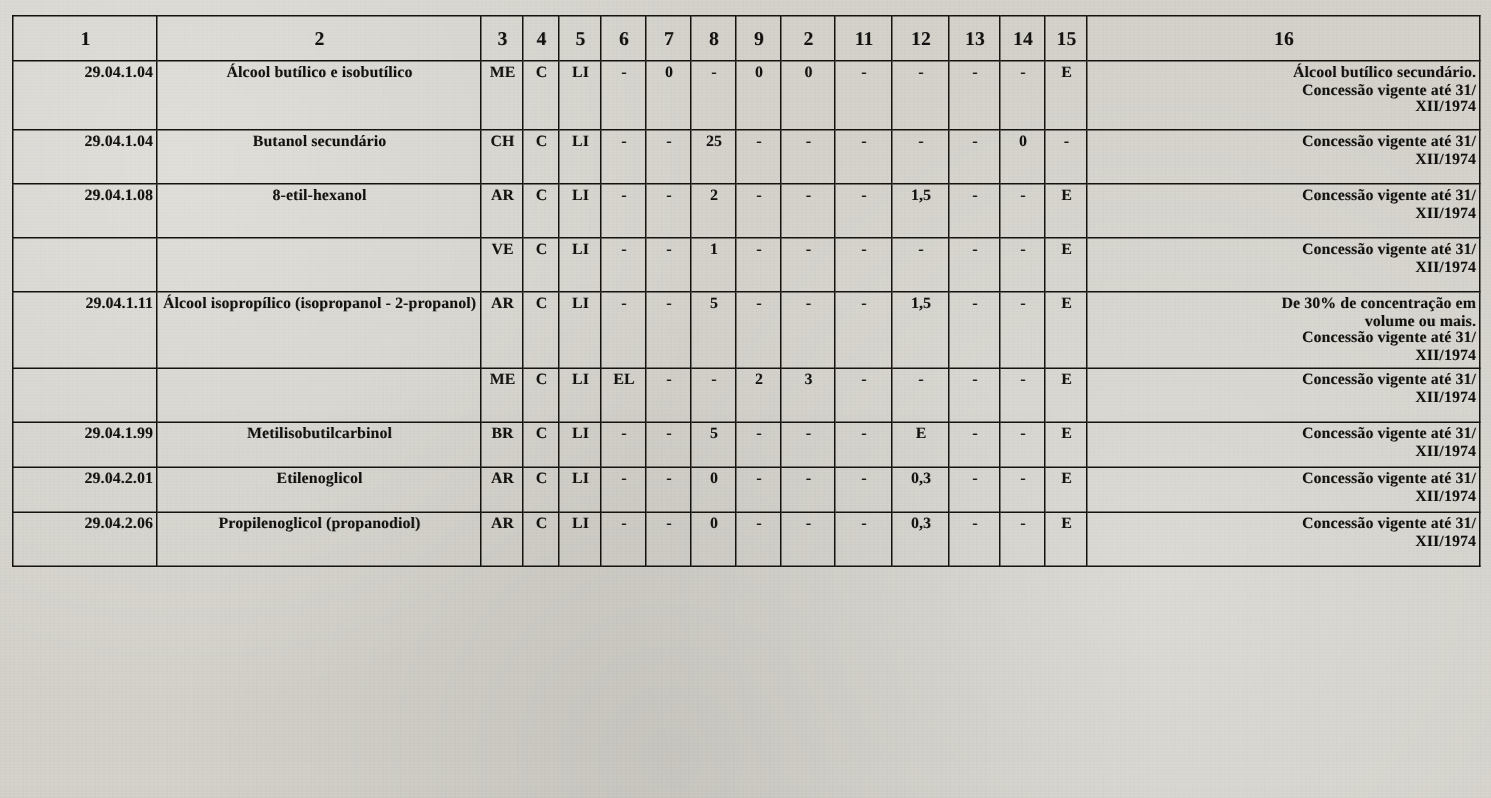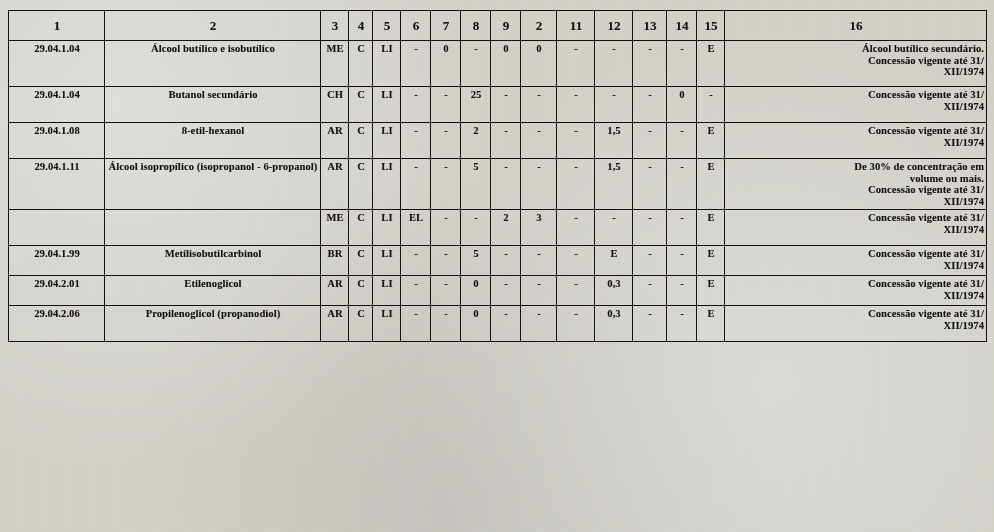--- a/index.html
+++ b/index.html
@@ -51,21 +51,21 @@
     letter-spacing: 0.1px;
     font-family: "Liberation Serif", serif;
   }
   table.doc thead td {
     text-align: center;
     vertical-align: middle;
     height: 24px;
     font-size: 13px;
     padding-top: 3px;
   }
-  .c-code     { text-align: center; white-space: nowrap; font-size: 11px; }
+  .c-code     { text-align: right; white-space: nowrap; font-size: 11px; }
   .c-desc     { text-align: center; }
   .c-center   { text-align: center; }
   .c-notes    { text-align: right; }
   .rowtall    { height: 46px; }
   .rowmid     { height: 36px; }
   .rowsm      { height: 30px; margin-left: 28px; }
   .obs-line   { display: block; white-space: nowrap; }
   
   table.doc td { text-shadow: 0.4px 0.3px 0 rgba(0,0,0,0.25); }
 </style>
@@ -178,24 +178,45 @@
         <td class="c-center">1,5</td>
         <td class="c-center">-</td>
         <td class="c-center">-</td>
         <td class="c-center">E</td>
         <td class="c-notes">
           <span class="obs-line">Concessão vigente até 31/</span>
           <span class="obs-line">XII/1974</span>
         </td>
       </tr>
 
+      <tr class="rowmid">
+        <td class="c-code"></td>
+        <td class="c-desc"></td>
+        <td class="c-center">VE</td>
+        <td class="c-center">C</td>
+        <td class="c-center">LI</td>
+        <td class="c-center">-</td>
+        <td class="c-center">-</td>
+        <td class="c-center">1</td>
+        <td class="c-center">-</td>
+        <td class="c-center">-</td>
+        <td class="c-center">-</td>
+        <td class="c-center">-</td>
+        <td class="c-center">-</td>
+        <td class="c-center">-</td>
+        <td class="c-center">E</td>
+        <td class="c-notes">
+          <span class="obs-line">Concessão vigente até 31/</span>
+          <span class="obs-line">XII/1974</span>
+        </td>
+      </tr>
 
       <tr class="rowtall">
         <td class="c-code">29.04.1.11</td>
-        <td class="c-desc">Álcool isopropílico (isopropanol - 6-propanol)</td>
+        <td class="c-desc">Álcool isopropílico (isopropanol - 2-propanol)</td>
         <td class="c-center">AR</td>
         <td class="c-center">C</td>
         <td class="c-center">LI</td>
         <td class="c-center">-</td>
         <td class="c-center">-</td>
         <td class="c-center">5</td>
         <td class="c-center">-</td>
         <td class="c-center">-</td>
         <td class="c-center">-</td>
         <td class="c-center">1,5</td>

